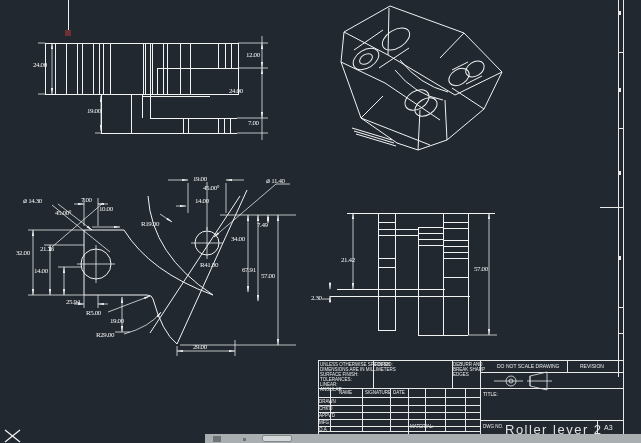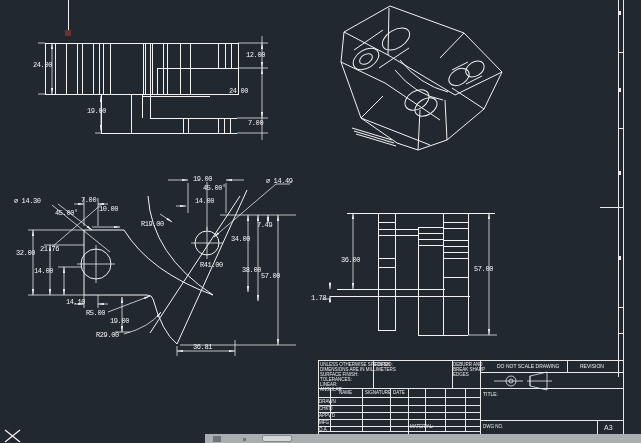--- a/index.html
+++ b/index.html
@@ -1,21 +1,21 @@
 <!DOCTYPE html>
 <html><head>
 <meta charset="utf-8">
 <style>
   html,body{margin:0;padding:0;}
   body{width:641px;height:443px;overflow:hidden;background:#212830;position:relative;
        font-family:"DejaVu Sans",sans-serif;}
   #drawing-area{position:absolute;left:0;top:0;width:641px;height:443px;}
   svg{position:absolute;left:0;top:0;}
   .lbl{position:absolute;color:#f4f4f4;font-size:7px;line-height:7px;white-space:nowrap;
-       font-family:Liberation Mono, monospace;letter-spacing:-0.4px;text-align:center;}
+       font-family:Liberation Serif, serif;letter-spacing:-0.4px;text-align:center;}
   .tb{position:absolute;color:#e9e9e9;font-family:"Liberation Sans",sans-serif;white-space:nowrap;}
   .tb4{font-size:4.5px;line-height:5px;white-space:pre-line;}
   .tb5{font-size:5px;line-height:6px;}
   .title-big{font-size:13px;letter-spacing:1.5px;color:#e2e2e2;
              font-family:"Liberation Sans",sans-serif;}
   .sheet-size{font-size:7px;color:#e9e9e9;}
   #taskbar{position:absolute;left:205px;top:434px;width:436px;height:9px;background:#a9aeb0;}
   .tb-icon{position:absolute;background:#6f7478;}
   .tb-pill{position:absolute;left:57px;top:1px;width:30px;height:7px;background:#d4d7d7;
            border:1px solid #84898b;border-radius:2px;box-sizing:border-box;}
@@ -273,46 +273,46 @@
     <line x1="527" y1="381" x2="552" y2="381"></line>
   </g>
 </svg>
 
 <div class="lbl" style="left:33px;top:62px">24.00</div>
 <div class="lbl" style="left:87px;top:108px">19.00</div>
 <div class="lbl" style="left:246px;top:52px">12.00</div>
 <div class="lbl" style="left:229px;top:88px">24.00</div>
 <div class="lbl" style="left:248px;top:120px">7.00</div>
 
-<div class="lbl" style="left:14px;top:198px">⌀ 14.30</div>
+<div class="lbl" style="left:23px;top:198px">⌀ 14.30</div>
 <div class="lbl" style="left:55px;top:210px">45.00°</div>
 <div class="lbl" style="left:81px;top:197px">7.00</div>
 <div class="lbl" style="left:99px;top:206px">10.00</div>
 <div class="lbl" style="left:141px;top:221px">R19.00</div>
 <div class="lbl" style="left:193px;top:176px">19.00</div>
 <div class="lbl" style="left:203px;top:185px">45.00°</div>
 <div class="lbl" style="left:195px;top:198px">14.00</div>
-<div class="lbl" style="left:266px;top:178px">⌀ 14.49</div>
+<div class="lbl" style="left:266px;top:178px">⌀ 11.40</div>
 <div class="lbl" style="left:257px;top:222px">7.49</div>
 <div class="lbl" style="left:231px;top:236px">34.00</div>
 <div class="lbl" style="left:40px;top:246px">21.76</div>
 <div class="lbl" style="left:16px;top:250px">32.00</div>
 <div class="lbl" style="left:34px;top:268px">14.00</div>
 <div class="lbl" style="left:200px;top:262px">R41.00</div>
-<div class="lbl" style="left:242px;top:267px">38.00</div>
+<div class="lbl" style="left:242px;top:267px">67.91</div>
 <div class="lbl" style="left:261px;top:273px">57.00</div>
-<div class="lbl" style="left:66px;top:299px">14.10</div>
+<div class="lbl" style="left:66px;top:299px">25.94</div>
 <div class="lbl" style="left:86px;top:310px">R5.00</div>
 <div class="lbl" style="left:110px;top:318px">19.00</div>
 <div class="lbl" style="left:96px;top:332px">R29.00</div>
-<div class="lbl" style="left:193px;top:344px">36.81</div>
-
-<div class="lbl" style="left:341px;top:257px">36.00</div>
+<div class="lbl" style="left:193px;top:344px">29.00</div>
+
+<div class="lbl" style="left:341px;top:257px">21.42</div>
 <div class="lbl" style="left:474px;top:266px">57.00</div>
-<div class="lbl" style="left:311px;top:295px">1.78</div>
+<div class="lbl" style="left:311px;top:295px">2.30</div>
 
 <div class="tb tb4" style="left:320px;top:362px">UNLESS OTHERWISE SPECIFIED:
 DIMENSIONS ARE IN MILLIMETERS
 SURFACE FINISH:
 TOLERANCES:
    LINEAR:
    ANGULAR:</div>
 <div class="tb tb4" style="left:375px;top:362px">FINISH</div>
 <div class="tb tb4" style="left:453px;top:362px">DEBURR AND
 BREAK SHARP
@@ -323,20 +323,21 @@
 <div class="tb tb4" style="left:365px;top:390px">SIGNATURE</div>
 <div class="tb tb4" style="left:393px;top:390px">DATE</div>
 <div class="tb tb4" style="left:319px;top:399px">DRAWN</div>
 <div class="tb tb4" style="left:319px;top:406px">CHK'D</div>
 <div class="tb tb4" style="left:319px;top:413px">APPV'D</div>
 <div class="tb tb4" style="left:319px;top:420px">MFG</div>
 <div class="tb tb4" style="left:319px;top:427px">Q.A</div>
 <div class="tb tb4" style="left:410px;top:424px">MATERIAL:</div>
 <div class="tb tb5" style="left:483px;top:391px">TITLE:</div>
 <div class="tb tb4" style="left:483px;top:424px">DWG NO.</div>
+<div class="tb title-big" style="left:505px;top:422px">Roller lever 2</div>
 <div class="tb sheet-size" style="left:604px;top:424px">A3</div>
 
 <div id="cursor-marker"></div>
 
 <div id="taskbar">
   <div class="tb-icon" style="left:8px;top:2px;width:8px;height:6px"></div>
   <div class="tb-icon" style="left:38px;top:4px;width:3px;height:3px"></div>
   <div class="tb-pill"></div>
 </div>
 

